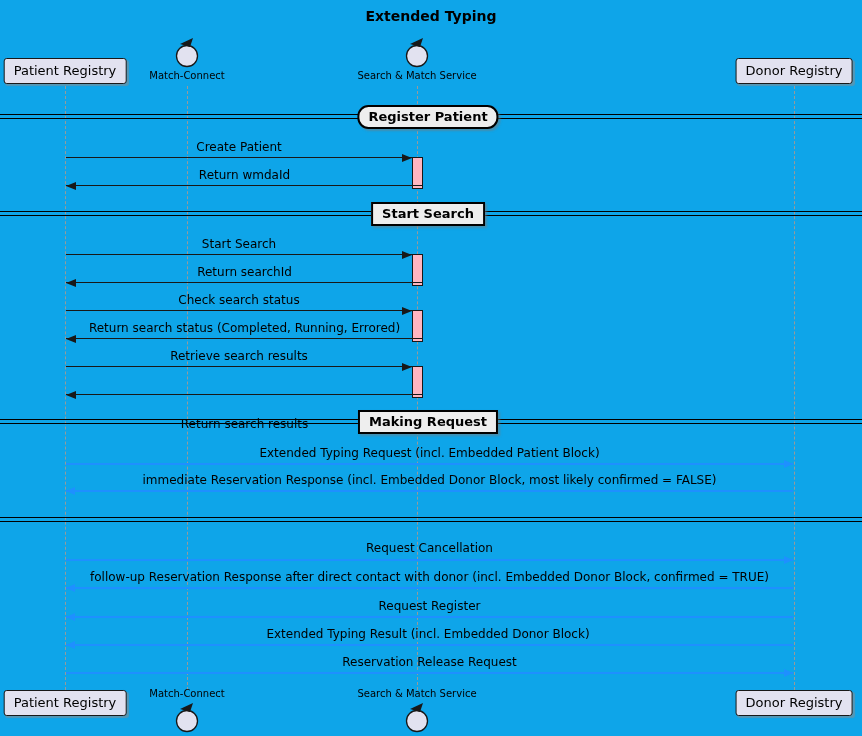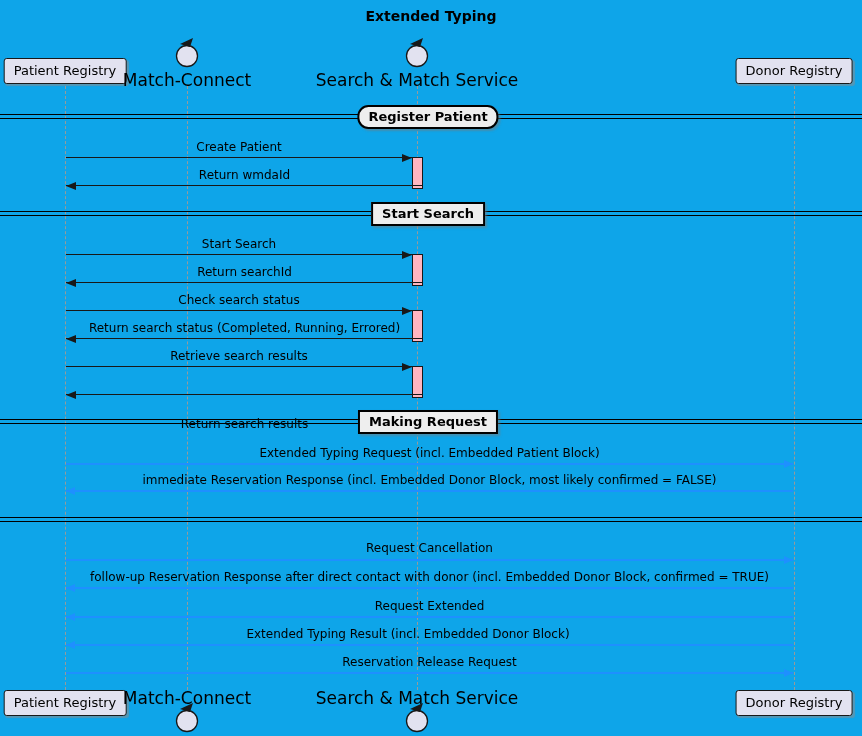--- a/index.html
+++ b/index.html
@@ -4,21 +4,21 @@
 <style>
   html,body{margin:0;padding:0;background:#fff;}
   body{width:862px;height:736px;font-family:"DejaVu Sans","Liberation Sans",sans-serif;}
   #diagram{position:relative;width:862px;height:736px;overflow:hidden;background:#0ea5e9;}
   .title{position:absolute;left:0;top:8px;width:862px;text-align:center;
          font-weight:bold;font-size:14px;color:#000;}
   .lifeline{position:absolute;width:0;border-left:1px dashed #999;}
   .pbox{position:absolute;transform:translateX(-50%);background:var(--pfill,#E2E2F0);
         border:1px solid var(--pborder,#181818);border-radius:3px;padding:4px 9px 5px 9px;
         font-size:13px;color:#000;white-space:nowrap;box-shadow:2px 2px 1px rgba(140,140,140,.55);}
-  .plabel{position:absolute;transform:translateX(-50%);font-size:17px;color:#000;white-space:nowrap;}
+  .plabel{position:absolute;transform:translateX(-50%);font-size:10px;color:#000;white-space:nowrap;}
   .cicon{position:absolute;transform:translateX(-50%);}
   .divline{position:absolute;left:0;width:862px;height:1px;background:#000;}
   .divbox{position:absolute;transform:translate(-50%,-50%);background:var(--dfill,#EEEEEE);
           border:2px solid #000;font-weight:bold;font-size:13px;padding:2px 9px 3px 9px;
           white-space:nowrap;box-shadow:2px 2px 2px rgba(120,120,120,.5);}
   .msgline{position:absolute;height:1px;background:#181818;}
   .msgline.blue{background:var(--blue,#1E90FF);height:2px;}
   .msglabel{position:absolute;transform:translateX(-50%);font-size:12px;color:#000;white-space:nowrap;}
   .arr{position:absolute;width:0;height:0;}
   .arr.r{border-top:4px solid transparent;border-bottom:4px solid transparent;border-left:10px solid #181818;}
@@ -107,21 +107,21 @@
     <div class="msgline blue" style="left: 66px; top: 490px; width: 727px;"></div>
     <div class="msglabel" style="left: 429.5px; top: 473px;">immediate Reservation Response (incl. Embedded Donor Block, most likely confirmed = FALSE)</div>
     <div class="arr blue l" style="left: 66px; top: 487px;"></div>
     <div class="msgline blue" style="left: 66px; top: 559px; width: 727px;"></div>
     <div class="msglabel" style="left: 429.5px; top: 541px;">Request Cancellation</div>
     <div class="arr blue r" style="left: 784px; top: 556px;"></div>
     <div class="msgline blue" style="left: 66px; top: 587px; width: 727px;"></div>
     <div class="msglabel" style="left: 429.5px; top: 570px;">follow-up Reservation Response after direct contact with donor (incl. Embedded Donor Block, confirmed = TRUE)</div>
     <div class="arr blue l" style="left: 66px; top: 584px;"></div>
     <div class="msgline blue" style="left: 66px; top: 616px; width: 727px;"></div>
-    <div class="msglabel" style="left: 429.5px; top: 599px;">Request Extended</div>
+    <div class="msglabel" style="left: 429.5px; top: 599px;">Request Register</div>
     <div class="arr blue l" style="left: 66px; top: 613px;"></div>
     <div class="msgline blue" style="left: 66px; top: 644px; width: 727px;"></div>
-    <div class="msglabel" style="left: 408px; top: 627px;">Extended Typing Result (incl. Embedded Donor Block)</div>
+    <div class="msglabel" style="left: 428px; top: 627px;">Extended Typing Result (incl. Embedded Donor Block)</div>
     <div class="arr blue l" style="left: 66px; top: 641px;"></div>
     <div class="msgline blue" style="left: 66px; top: 672px; width: 727px;"></div>
     <div class="msglabel" style="left: 429.5px; top: 655px;">Reservation Release Request</div>
     <div class="arr blue r" style="left: 784px; top: 669px;"></div>
   </div>
 
 </body></html>

